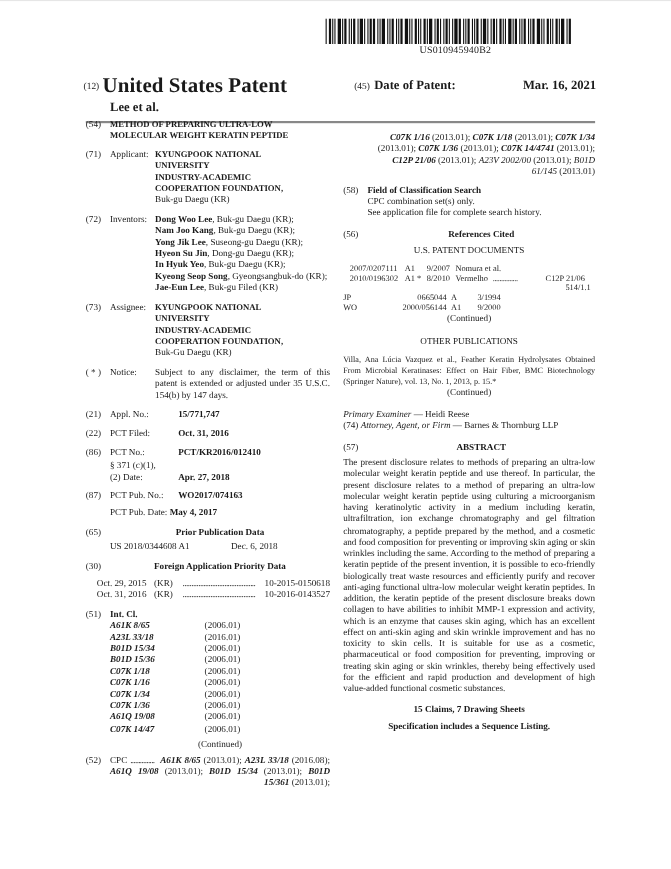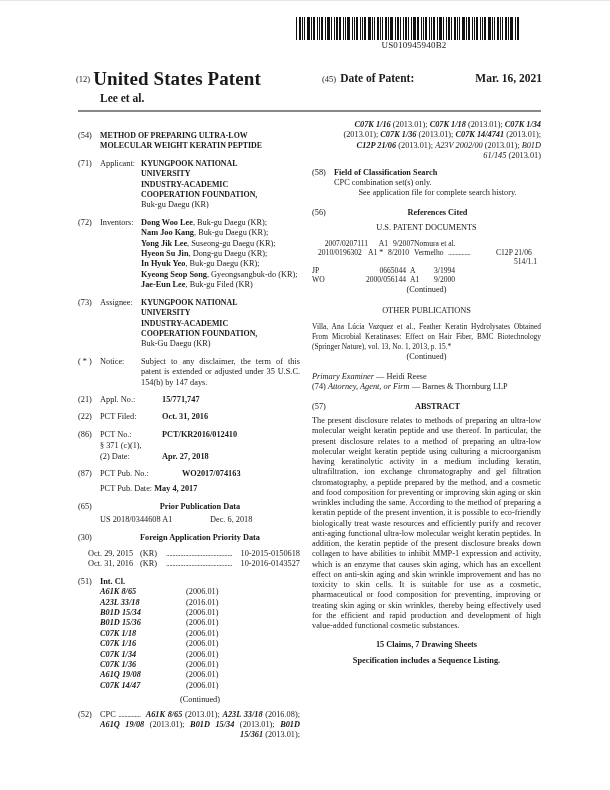--- a/index.html
+++ b/index.html
@@ -16,21 +16,21 @@
   .hdr-title { font-size: 19px; font-weight: bold; letter-spacing: 0.1px; }
   .hdr-sub { position: absolute; left: 100px; top: 92px; font-size: 11.5px; font-weight: bold; }
   .hdr-right { position: absolute; left: 322px; top: 72px; width: 220px; }
   .hdr-row { display: flex; align-items: baseline; font-size: 11.5px; font-weight: bold; height: 17px; }
   .hdr-row .n { font-size: 8.5px; font-weight: normal; margin-right: 4px; }
   .hdr-row .val { margin-left: auto; }
   .hdr-row .val.big { font-size: 14px; }
   .hdr-rule { position: absolute; left: 78px; top: 110px; width: 463px; height: 1.5px; background: #888; }
 
   .col { position: absolute; font-size: 8.3px; line-height: 10.4px; }
-  .left-col { left: 78px; top: 131px; width: 222px; }
+  .left-col { left: 78px; top: 108px; width: 222px; }
   .right-col { left: 312px; top: 120px; width: 229px; }
 
   .fld { display: flex; margin-bottom: 7px; }
   .fld .num { width: 22px; flex: none; }
   .fld .lbl { flex: none; }
   .fld .body { flex: 1; }
   .b { font-weight: bold; }
   .bi { font-weight: bold; font-style: italic; }
   .i { font-style: italic; }
   .center { text-align: center; }
@@ -223,21 +223,21 @@
       <span style="display:flex;">
           <span style="width:62px;">(2) Date:</span>
           <span class="b">Apr. 27, 2018</span>
         </span>
     </span>
   </div>
 
   <div class="fld">
     <span class="num">(87)</span>
     <span class="body">
-      <span style="display:flex;gap:20px;">
+      <span style="display:flex;">
           <span style="width:62px;">PCT Pub. No.:</span>
           <span class="b">WO2017/074163</span>
         </span>
       <span style="display:flex;margin-top:5px;"><span>PCT Pub. Date:</span>&nbsp;<span class="b">May 4, 2017</span></span>
     </span>
   </div>
 
   <div class="fld">
     <span class="num">(65)</span>
     <span class="body">
@@ -326,31 +326,31 @@
 
 <div class="col right-col">
 
   <div class="right" style="padding-left:28px;margin-bottom:6px;"><span class="bi">C07K 1/16</span><span> (2013.01); </span><span class="bi">C07K 1/18</span><span> (2013.01); </span><span class="bi">C07K 1/34</span><span> (2013.01); </span><span class="bi">C07K 1/36</span><span> (2013.01); </span><span class="bi">C07K 14/4741</span><span> (2013.01); </span><span class="bi">C12P 21/06</span><span> (2013.01); </span><span class="i">A23V 2002/00</span><span> (2013.01); </span><span class="i">B01D 61/145</span><span> (2013.01)</span></div>
 
   <div class="fld" style="margin-bottom:9px;">
     <span class="num">(58)</span>
     <span class="body">
       <span class="b" style="display:block;">Field of Classification Search</span>
       <span style="display:block;">CPC combination set(s) only.</span>
-      <span style="display:block;text-align:center;">See application file for complete search history.</span>
+      <span style="display:block;">See application file for complete search history.</span>
     </span>
   </div>
 
   <div>
     <div style="display:flex;">
         <span class="num" style="width:22px;">(56)</span>
         <span class="b center" style="flex:1;">References Cited</span>
       </div>
     <div class="center" style="margin-top:5px;margin-bottom:5px;">U.S. PATENT DOCUMENTS</div>
-    <div class="ref-row" style="padding-left:6px;text-align:right;">
+    <div class="ref-row" style="padding-left:6px;">
       <span style="width:50px;">2007/0207111</span>
       <span style="width:20px;">A1</span>
       <span style="width:26px;">9/2007</span>
       <span>Nomura et al.</span>
     </div>
     <div class="ref-row" style="padding-left:6px;">
       <span style="width:50px;">2010/0196302</span>
       <span style="width:20px;">A1 *</span>
       <span style="width:26px;">8/2010</span>
       <span style="width:34px;">Vermelho</span>

